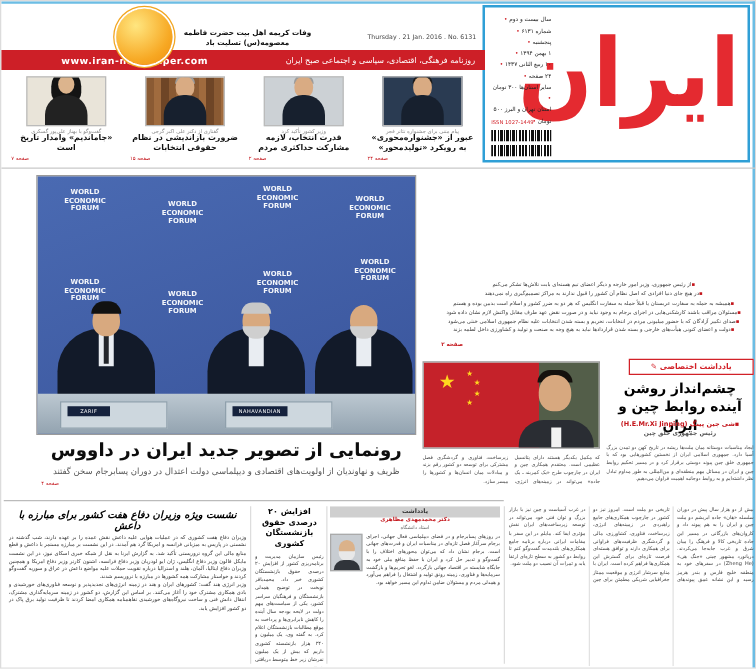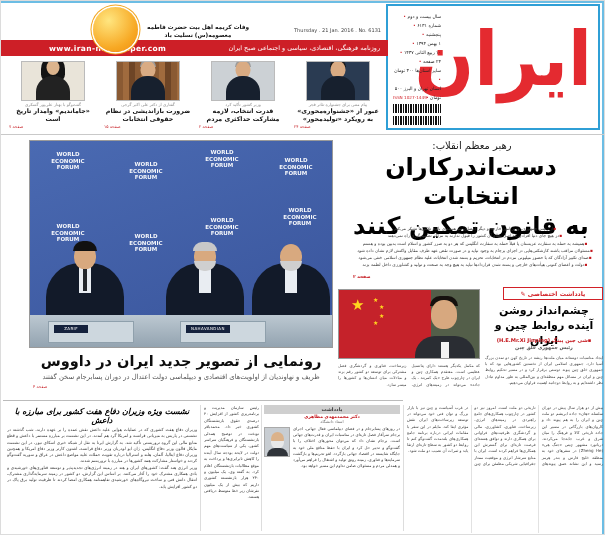--- a/index.html
+++ b/index.html
@@ -220,25 +220,20 @@
       <div class="desk-panel" style="left:150px;"></div>
       <div class="plate" style="left:24px;">ZARIF</div>
       <div class="plate" style="left:156px;width:44px;">NAHAVANDIAN</div>
     </div>
   </div>
 
   <div class="abs wef-sub">ظریف و نهاوندیان از اولویت‌های اقتصادی و دیپلماسی دولت اعتدال در دوران پسابرجام سخن گفتند</div>
   <div class="abs wef-headline">رونمایی از تصویر جدید ایران در داووس</div>
   <div class="abs wef-page">صفحه ۴</div>
 
-  <div class="abs lead-kicker">رهبر معظم انقلاب:</div>
-  <div class="abs lead-h">
-    <div>دست‌اندرکاران انتخابات</div>
-    <div>به قانون تمکین کنند</div>
-  </div>
   <div class="abs lead-bullets">
     <div>از رئیس جمهوری، وزیر امور خارجه و دیگر اعضای تیم هسته‌ای بابت تلاش‌ها تشکر می‌کنم</div>
     <div>در هیچ جای دنیا افرادی که اصل نظام آن کشور را قبول ندارند به مراکز تصمیم‌گیری راه نمی‌دهند</div>
     <div>همیشه به حمله به سفارت عربستان یا قبلاً حمله به سفارت انگلیس که هر دو به ضرر کشور و اسلام است بدبین بوده و هستم</div>
     <div>مسئولان مراقب باشند کارشکنی‌هایی در اجرای برجام به وجود نیاید و در صورت نقض عهد طرف مقابل واکنش لازم نشان داده شود</div>
     <div>صدای تکبیر آزادگان که با حضور میلیونی مردم در انتخابات، تحریم و بسته شدن انتخابات علیه نظام جمهوری اسلامی خنثی می‌شود</div>
     <div>دولت و اعضای کنونی هیأت‌های خارجی و بسته شدن قراردادها نباید به هیچ وجه به صنعت و تولید و کشاورزی داخل لطمه بزند</div>
   </div>
   <div class="abs lead-page">صفحه ۲</div>
 
@@ -265,20 +260,21 @@
   <div class="abs vrule" style="left:260px;"></div>
   <div class="abs vrule" style="left:402px;"></div>
 
   <div class="abs col-articles">
     <div class="art-h">نشست ویژه وزیران دفاع هفت کشور برای مبارزه با داعش</div>
     <div class="art-b">وزیران دفاع هفت کشوری که در عملیات هوایی علیه داعش نقش عمده را بر عهده دارند، شب گذشته در نشستی در پاریس به میزبانی فرانسه و امریکا گرد هم آمدند. در این نشست بر مبارزه مستمر با داعش و قطع منابع مالی این گروه تروریستی تأکید شد. به گزارش ایرنا به نقل از شبکه خبری اسکای نیوز، در این نشست مایکل فالون وزیر دفاع انگلیس، ژان ایو لودریان وزیر دفاع فرانسه، اشتون کارتر وزیر دفاع امریکا و همچنین وزیران دفاع ایتالیا، آلمان، هلند و استرالیا درباره تقویت حملات علیه مواضع داعش در عراق و سوریه گفت‌وگو کردند و خواستار مشارکت همه کشورها در مبارزه با تروریسم شدند.</div>
     <div class="art-b">وزیر انرژی هند گفت: کشورهای ایران و هند در زمینه انرژی‌های تجدیدپذیر و توسعه فناوری‌های خورشیدی و بادی همکاری مشترک خود را آغاز می‌کنند. بر اساس این گزارش، دو کشور در زمینه سرمایه‌گذاری مشترک، انتقال دانش فنی و ساخت نیروگاه‌های خورشیدی تفاهمنامه همکاری امضا کردند تا ظرفیت تولید برق پاک در دو کشور افزایش یابد.</div>
   </div>
 
   <div class="abs col-pension">
+    <div class="pen-h">افزایش ۲۰ درصدی حقوق بازنشستگان کشوری</div>
     <div class="pen-b">رئیس سازمان مدیریت و برنامه‌ریزی کشور از افزایش ۲۰ درصدی حقوق بازنشستگان کشوری خبر داد. محمدباقر نوبخت در توضیح همدلی بازنشستگان و فرهنگیان سراسر کشور، یکی از سیاست‌های مهم دولت در لایحه بودجه سال آینده را کاهش نابرابری‌ها و پرداخت به موقع مطالبات بازنشستگان اعلام کرد. به گفته وی، یک میلیون و ۲۴۰ هزار بازنشسته کشوری داریم که بیش از یک میلیون نفرشان زیر خط متوسط دریافتی هستند.</div>
   </div>
 
   <div class="abs col-note">
     <div class="note-bar">یادداشت</div>
     <div class="note-by">دکتر محمدمهدی مظاهری</div>
     <div class="note-by2">استاد دانشگاه</div>
     <div class="note-photo">
       <div class="np-head"></div>
       <div class="np-beard"></div>

